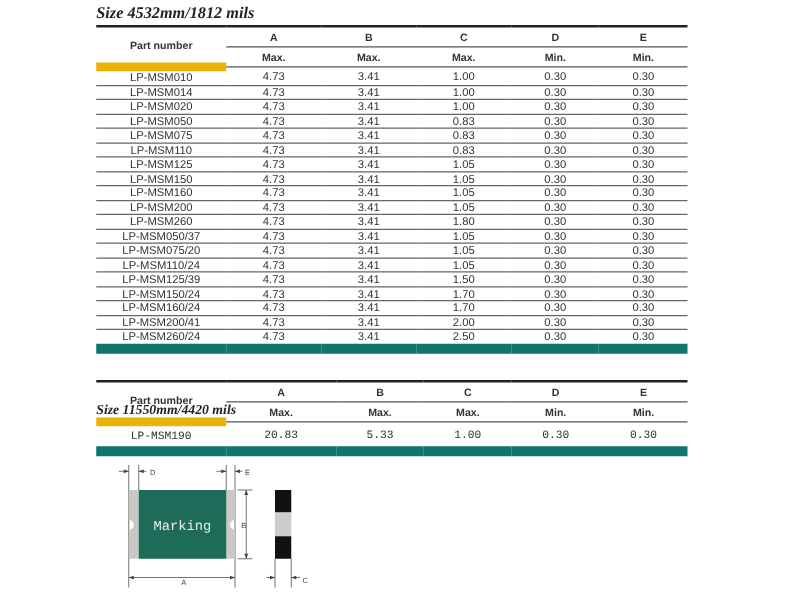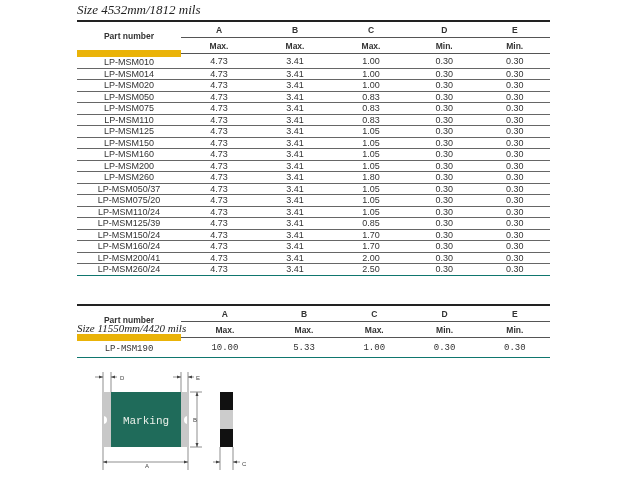--- a/index.html
+++ b/index.html
@@ -1,29 +1,29 @@
 <!DOCTYPE html>
 <html><head>
 <meta charset="utf-8">
 <style>
   html, body { margin: 0; padding: 0; }
   body { width: 640px; height: 480px; background: #ffffff; position: relative; overflow: hidden; font-family: "Liberation Sans", sans-serif; color: #333; }
-  .title { position: absolute; left: 77px; font-family: "Liberation Serif", serif; font-style: italic; font-weight: normal; color: #222; }
+  .title { position: absolute; left: 77px; font-family: "Liberation Serif", serif; font-style: italic; font-weight: bold; color: #222; }
   #t1 { top: 2px; font-size: 13px; }
   #t2 { top: 290px; font-size: 11px; margin-top: 32px; }
   table { position: absolute; left: 77px; width: 473px; border-collapse: collapse; font-size: 9px; }
   #tbl1 { top: 20px; }
   #tbl2 { top: 304px; }
   th, td { text-align: center; padding: 0; color: #333; }
   thead tr.r1 th { border-top: 2px solid #222; height: 15px; font-weight: bold; font-size: 8.5px; }
   thead tr.r1 th.col { border-bottom: 1px solid #555; }
   thead tr.r2 th { height: 15px; font-weight: bold; font-size: 8.5px; border-bottom: 1px solid #555; text-align: center; }
   thead th.pn { font-size: 9px; font-weight: bold; border-bottom: 7px solid #eab308; }
   tbody td { height: 10.5px; line-height: 10px; border-bottom: 1px solid #666; }
-  tbody tr:last-child td { border-bottom: 1px solid #0f766e; }
+  tbody tr:last-child td { border-bottom: 8px solid #0f766e; }
   #tbl2 tbody td { height: 16px; font-family: Liberation Mono, monospace; }
   .diagram { position: absolute; left: 0; top: 0; }
 </style>
 </head>
 <body>
 
 <div class="title" id="t1">Size 4532mm/1812 mils</div>
 
 <table id="tbl1">
   <thead>
@@ -153,21 +153,21 @@
         <td>4.73</td>
         <td>3.41</td>
         <td>1.05</td>
         <td>0.30</td>
         <td>0.30</td>
       </tr>
       <tr>
         <td>LP-MSM125/39</td>
         <td>4.73</td>
         <td>3.41</td>
-        <td>0.85</td>
+        <td>1.50</td>
         <td>0.30</td>
         <td>0.30</td>
       </tr>
       <tr>
         <td>LP-MSM150/24</td>
         <td>4.73</td>
         <td>3.41</td>
         <td>1.70</td>
         <td>0.30</td>
         <td>0.30</td>
@@ -215,21 +215,21 @@
       <th>Max.</th>
       <th>Max.</th>
       <th>Max.</th>
       <th>Min.</th>
       <th>Min.</th>
     </tr>
   </thead>
   <tbody id="tbody2">
       <tr>
         <td>LP-MSM190</td>
-        <td>10.00</td>
+        <td>20.83</td>
         <td>5.33</td>
         <td>1.00</td>
         <td>0.30</td>
         <td>0.30</td>
       </tr>
     </tbody>
 </table>
 
 <svg class="diagram" width="640" height="480">
   <g stroke="#444" stroke-width="0.6" fill="none">

